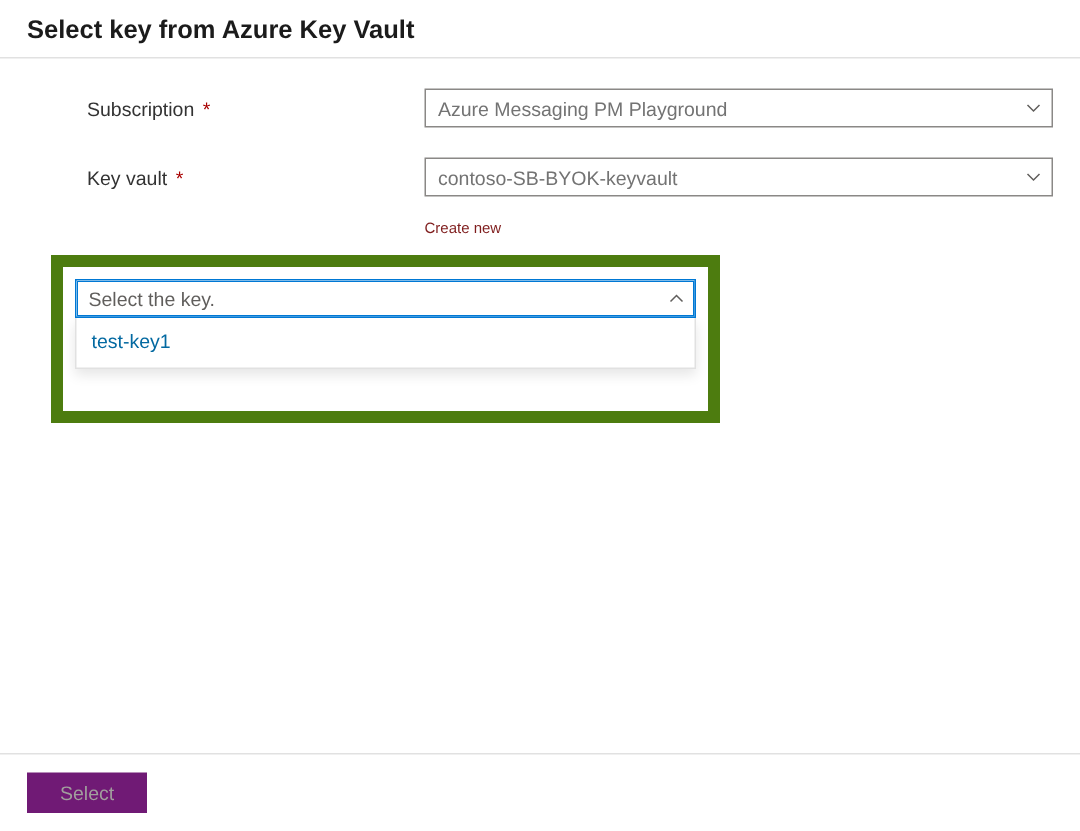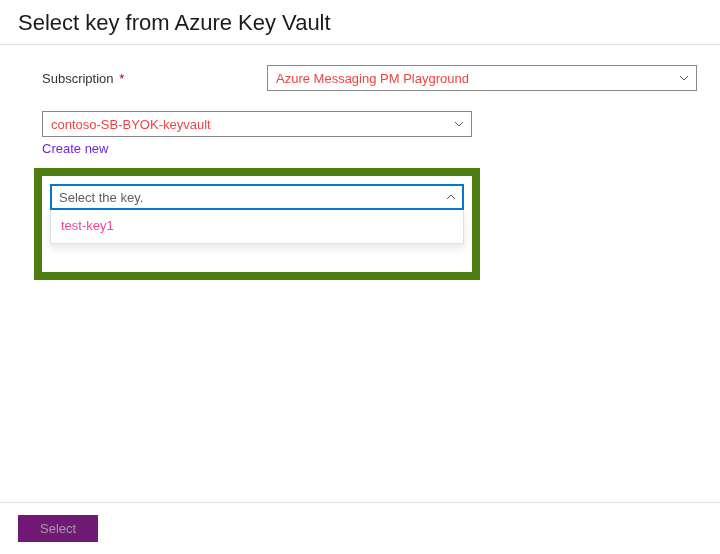--- a/index.html
+++ b/index.html
@@ -15,38 +15,39 @@
     position: relative;
   }
   .pane {
     display: flex;
     flex-direction: column;
     height: 554px;
   }
   .header {
     padding: 10px 18px 8px 18px;
     border-bottom: 1px solid #e1e1e1;
-    font-size: 22px;
-    font-weight: 400;
+    font-size: 17px;
+    font-weight: 700;
     color: #1b1b1b;
   }
   .body {
     padding: 20px 18px 0 42px;
     flex: 1 1 auto;
   }
   .form-row {
     display: flex;
     align-items: flex-start;
     margin-bottom: 20px;
   }
   .label-col {
     width: 225px;
     padding-top: 6px;
     font-size: 13px;
     color: #333;
+    margin-left: 16px;
   }
   .req {
     color: #a80000;
     margin-left: 2px;
   }
   .field-col {
     flex: 1 1 auto;
     max-width: 430px;
   }
   .dropdown {
@@ -60,52 +61,52 @@
     cursor: pointer;
   }
   .dropdown.open {
     border: 1px solid #0078d4;
     box-shadow: inset 0 0 0 1px #0078d4;
   }
   .dropdown .placeholder {
     color: #605e5c;
   }
   .dropdown .value {
-    color: #ef4444;
+    color: #737373;
   }
   .chevron {
     position: absolute;
     right: 6px;
     top: 50%;
     transform: translateY(-50%);
   }
   .chevron svg { display:block; }
   .link {
     display: inline-block;
-    margin-top: 4px;
-    color: #6d28d9;
-    font-size: 13px;
+    margin-top: 16px;
+    color: #7f1d1d;
+    font-size: 10px;
     cursor: pointer;
   }
   
   .highlight-wrap {
     border: 8px solid #4d7c0f;
     padding: 8px 8px 28px 8px;
     margin: -8px -8px 0 -8px;
   }
   .dropdown-list {
     border: 1px solid #e1e1e1;
     border-top: none;
     background: #fff;
     box-shadow: 0 4px 8px rgba(0,0,0,0.1);
   }
   .dropdown-option {
     padding: 8px 10px 10px 10px;
     cursor: pointer;
-    color: #ec4899;
+    color: #0369a1;
   }
   .footer {
     border-top: 1px solid #e1e1e1;
     padding: 12px 18px;
   }
   .btn-disabled {
     display: inline-block;
     background: #701a75;
     color: #a19f9d;
     padding: 6px 22px;
@@ -133,20 +134,23 @@
           <span class="chevron">
             <svg width="12" height="12" viewBox="0 0 12 12">
                 <path d="M2 4 L6 8 L10 4" stroke="#605e5c" stroke-width="1" fill="none"></path>
               </svg>
           </span>
         </div>
       </div>
     </div>
 
     <div class="form-row">
+      <div class="label-col">
+        <span>Key vault</span><span class="req">&nbsp;*</span>
+      </div>
       <div class="field-col">
         <div class="dropdown">
           <span class="value">contoso-SB-BYOK-keyvault</span>
           <span class="chevron">
             <svg width="12" height="12" viewBox="0 0 12 12">
                 <path d="M2 4 L6 8 L10 4" stroke="#605e5c" stroke-width="1" fill="none"></path>
               </svg>
           </span>
         </div>
         <span class="link">Create new</span>

